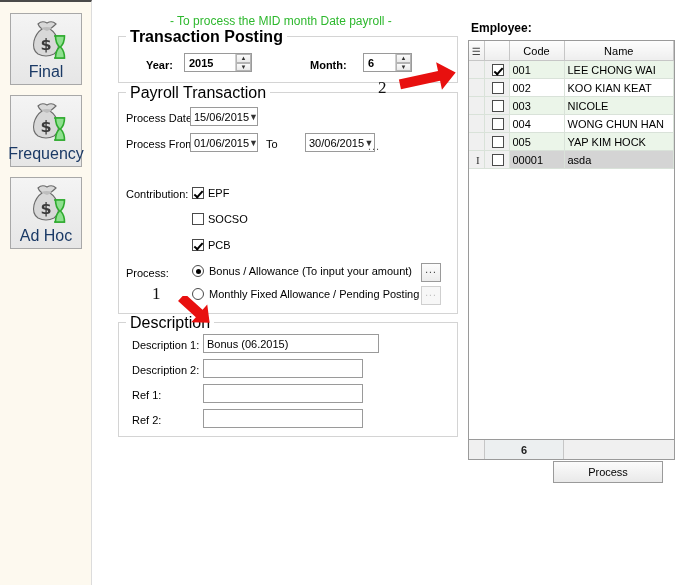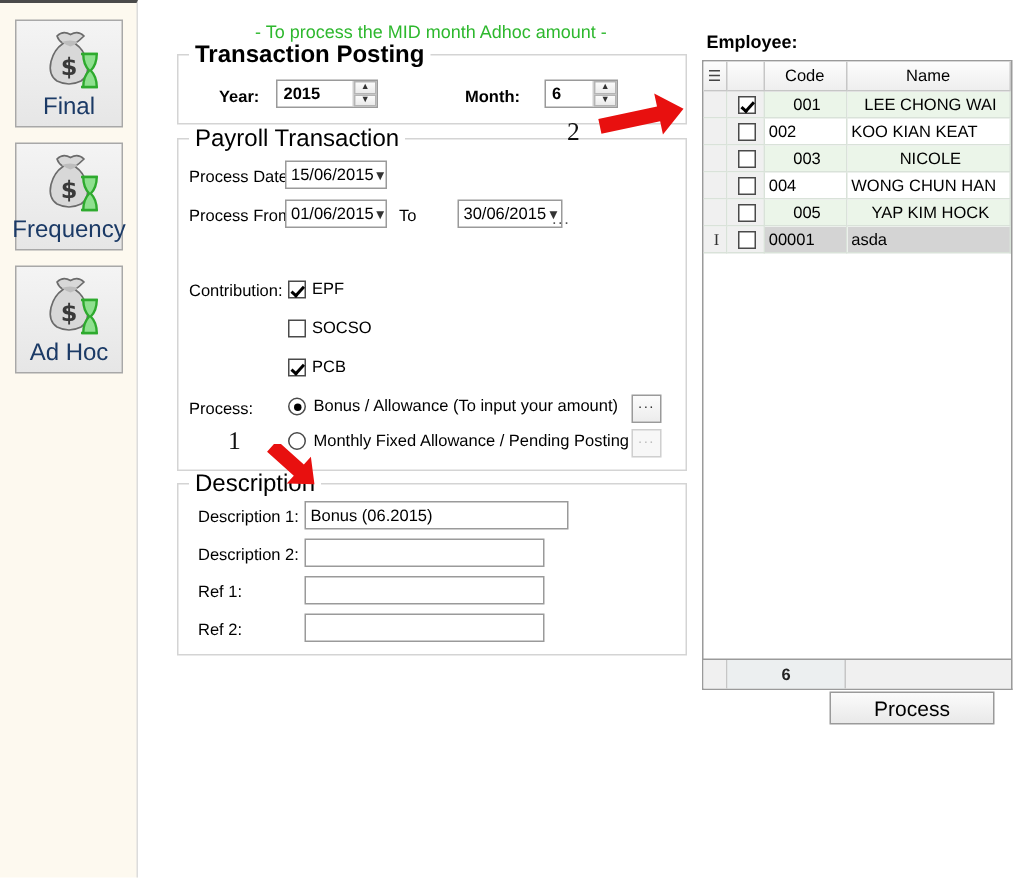--- a/index.html
+++ b/index.html
@@ -149,21 +149,21 @@
     height:17px;font-weight:normal;font-size:11px;color:#000;
   }
   table.eg td{
     border-right:1px solid #d9e2d9;border-bottom:1px solid #d9e2d9;
     height:17px;padding:0 0 0 3px;font-size:11px;white-space:nowrap;
     overflow:hidden;
   }
   .c-grip{width:15px;}
   .c-chk{width:25px;}
   .c-code{width:55px;}
-  tr.alt td{background:#ebf5e9;text-align:center;}
+  tr.alt td{background:#ebf5e9;}
   tr.wht td{background:#ffffff;}
   tr.sel td{background:#d4d4d4;}
   td.gripcell{background:#f0f0f0 !important;border-right:1px solid #c6c6c6;text-align:center;}
   td.chkcell{background:#f0f0f0 !important;border-right:1px solid #c6c6c6;text-align:center;}
   .gcb{
     display:inline-block;width:12px;height:12px;border:1px solid #4a4a4a;
     background:#fff;box-sizing:border-box;position:relative;vertical-align:middle;
   }
   .gcb.ck::after{
     content:"";position:absolute;left:3px;top:1px;width:3px;height:7px;
@@ -180,21 +180,21 @@
     display:flex;align-items:center;justify-content:center;font-weight:bold;color:#222;
   }
   #gridfoot .fn{flex:1;background:#f0f0f0;}
 
   
   #processbtn{
     position:absolute;left:553px;top:461px;width:110px;height:22px;
     border:1px solid #9a9a9a;box-sizing:border-box;
     background:linear-gradient(180deg,#fbfbfb,#e9e9e9);
     display:flex;align-items:center;justify-content:center;
-    font-size:14px;cursor:pointer;
+    font-size:11px;cursor:pointer;
   }
 
   
   .anno-num{
     position:absolute;font-size:17px;color:#111;
     font-family:"Liberation Serif", serif;
   }
   .anno-arrow{position:absolute;pointer-events:none;}
   .grip-ico{display:inline-block;line-height:11px;font-size:10px;color:#444;}
   .icursor{font-size:11px;color:#333;font-family:"Liberation Serif",serif;}
@@ -243,21 +243,21 @@
         <g stroke="#2eaa2e" stroke-width="1.6" fill="#8fe08f">
           <path d="M33 18 h11 M33 40 h11" fill="none"></path>
           <path d="M34.5 18 q0 7 4 11 q-4 4 -4 11 h9 q0 -7 -4 -11 q4 -4 4 -11 z"></path>
         </g>
       </svg>
     </span>
     <span class="lbl">Ad Hoc</span>
   </div>
 </div>
 
-<div id="headline">- To process the MID month Adhoc amount -</div>
+<div id="headline">- To process the MID month Date payroll -</div>
 
 <div class="gbox" style="left:118px;top:36px;width:340px;height:47px;"></div>
 <div class="gtitle bold" style="left:126px;top:31px;">Transaction Posting</div>
 
 <div class="lab bold" style="left:146px;top:59px;">Year:</div>
 <div class="spin" style="left:184px;top:53px;width:68px;">
   <span class="val">2015</span>
   <span class="btns">
     <div>▲</div>
     <div>▼</div>

